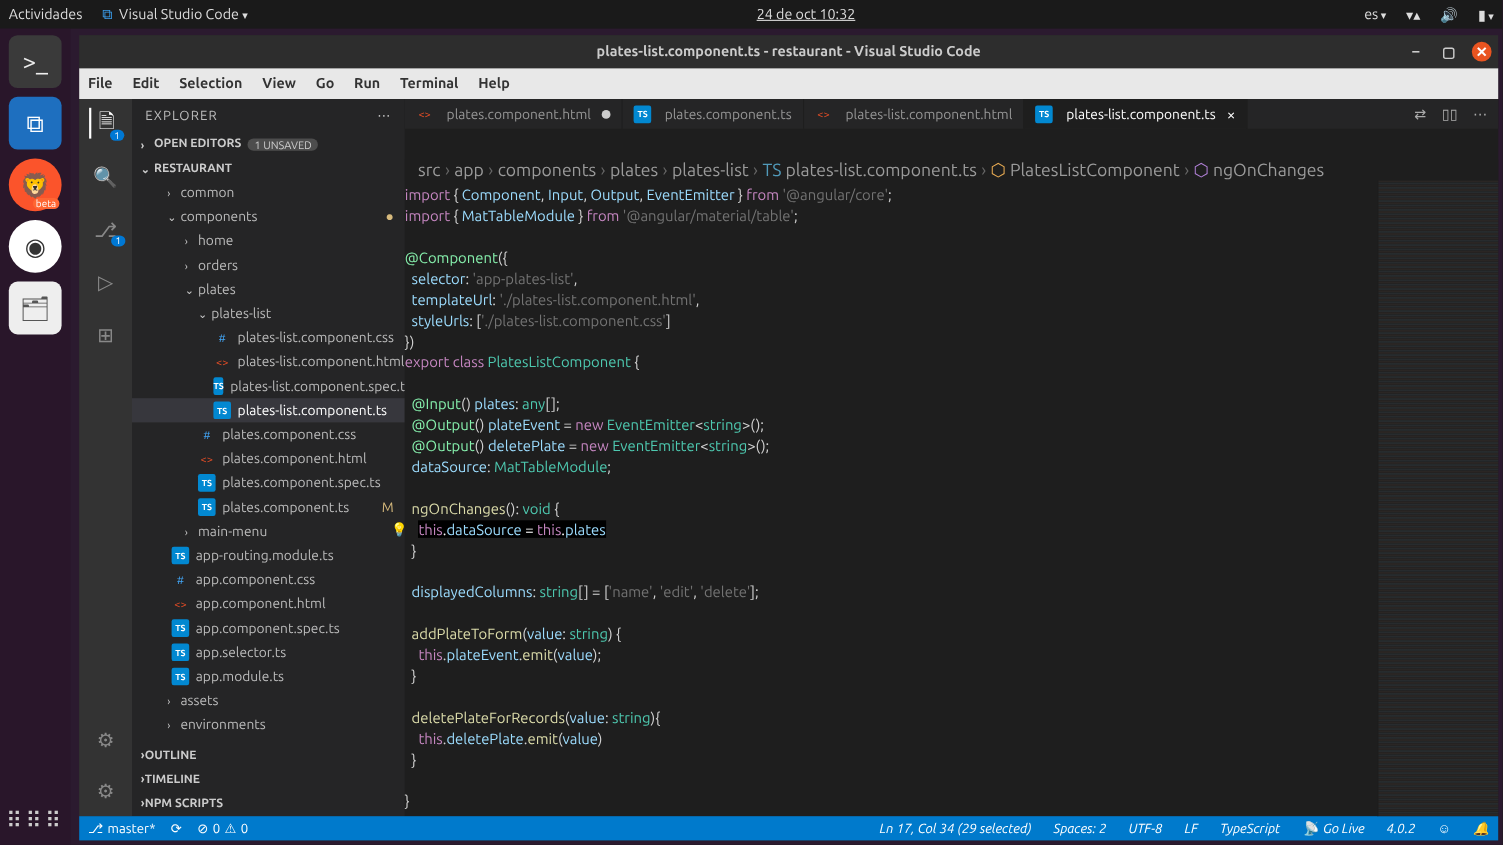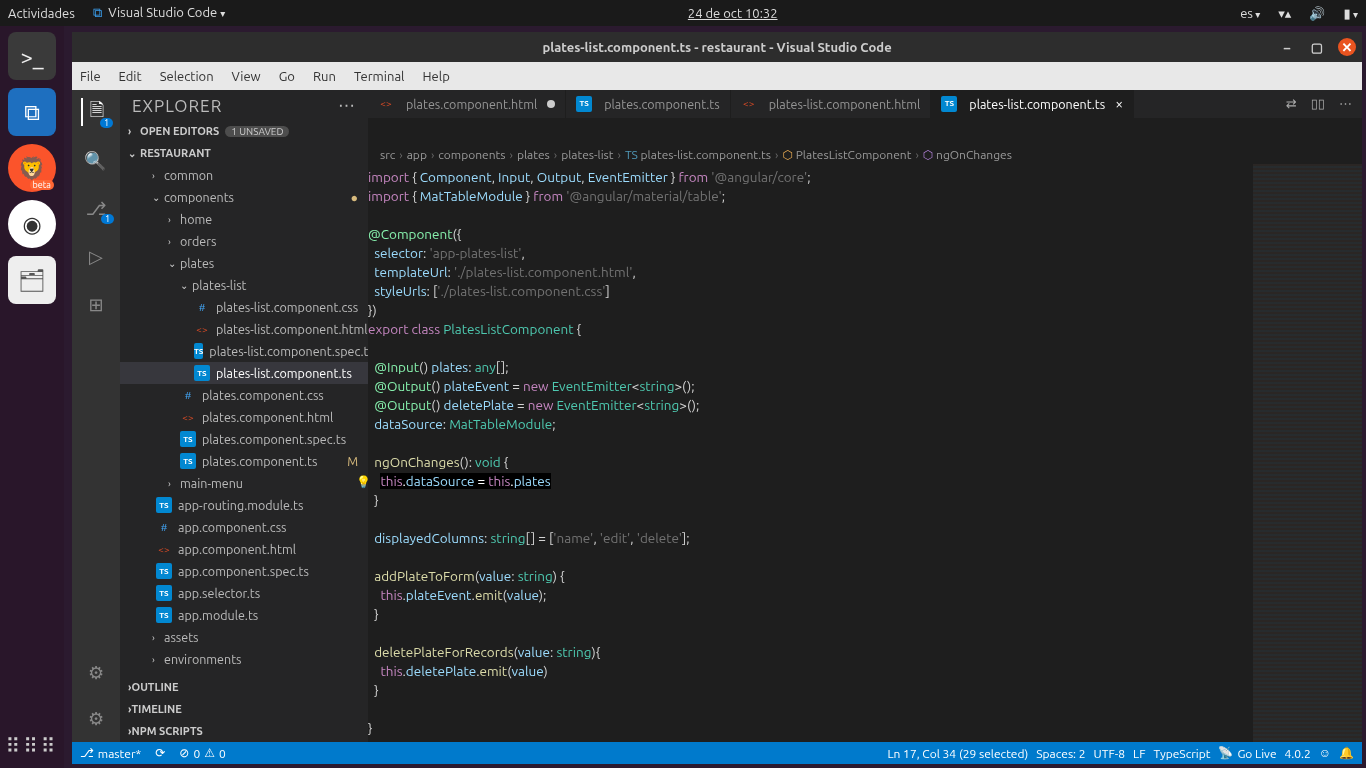--- a/index.html
+++ b/index.html
@@ -16,64 +16,64 @@
 .dock-item.chrome { background: #fff; color: #333; border-radius: 50%; }
 .dock-item.files { background: #eee; color: #555; }
 .dock-item .badge { position:absolute; bottom:2px; right:2px; background:#f63; color:#fff; font-size:9px; padding:0 3px; border-radius:6px; }
 .apps-btn { position:absolute; bottom:10px; left:0; width:64px; text-align:center; color:#ccc; font-size:20px; letter-spacing:3px; }
 .vscode-window { position: absolute; left: 72px; top: 32px; width: 1290px; height: 732px; background: #252526; border-radius: 8px 8px 0 0; display: flex; flex-direction: column; }
 .titlebar { height: 30px; background: #2d2d2d; color: #ccc; display: flex; align-items: center; justify-content: center; position: relative; font-size: 13px; font-weight: 600; }
 .titlebar .controls { position: absolute; right: 6px; display: flex; gap: 12px; }
 .titlebar .ctrl { width: 18px; height: 18px; border-radius: 50%; display:flex; align-items:center; justify-content:center; font-size:13px; color:#ccc; cursor: pointer; }
 .titlebar .ctrl.close { background: #e95420; color:#fff; }
 .menubar { height: 28px; background: #e8e8e8; color: #333; display: flex; align-items: center; padding: 0 8px; gap: 18px; font-size: 13px; }
-.menubar span { cursor: pointer; }
+.menubar span { cursor: pointer; font-weight: bold; }
 .body { flex: 1; display: flex; min-height: 0; }
 .activitybar { width: 48px; background: #333333; display: flex; flex-direction: column; align-items: center; padding-top: 8px; gap: 20px; color: #888; }
 .activitybar .aicon { width: 28px; height: 28px; display:flex; align-items:center; justify-content:center; font-size:18px; position: relative; cursor: pointer; }
 .activitybar .aicon.active { color: #fff; border-left: 2px solid #fff; margin-left:-2px; padding-left:2px;}
 .activitybar .aicon .num { position:absolute; bottom:-2px; right:-4px; background:#0078d4; color:#fff; border-radius:8px; font-size:9px; padding:0 4px; }
 .activitybar .bottom { margin-top: auto; margin-bottom: 10px; display:flex; flex-direction:column; gap:18px;}
 .sidebar { width: 248px; background: #252526; display: flex; flex-direction: column; font-size: 12.5px; color:#bbb; }
-.sb-header { height: 30px; display:flex; align-items:center; justify-content:space-between; padding:0 12px; text-transform:uppercase; letter-spacing:1px; font-size:17px;}
+.sb-header { height: 30px; display:flex; align-items:center; justify-content:space-between; padding:0 12px; text-transform:uppercase; letter-spacing:1px; font-size:12px;}
 .sb-row { display:flex; align-items:center; height:22px; padding-left:8px; cursor:pointer; white-space:nowrap; overflow:hidden;}
 .sb-row .chev { width:12px; display:inline-block; font-size:10px; color:#ccc;}
 .sb-row.bold { font-weight:600; color:#ccc; text-transform:uppercase; font-size:11px;}
 .sb-row .badge2 { margin-left:6px; background:#4d4d4d; border-radius:8px; padding:0 6px; font-size:10px; text-transform:none; font-weight:400;}
 .sb-row.selected { background:#37373d; color:#fff;}
 .fi { width:16px; height:16px; margin-right:6px; display:inline-flex; align-items:center; justify-content:center; font-size:10px; border-radius:2px;}
 .fi.css { color:#42a5f5;}
 .fi.html { color:#e44d26;}
 .fi.ts { background:#0288d1; color:#fff; font-weight:700; font-size:8px;}
 .sb-row .mod { margin-left:auto; margin-right:10px; color:#d7ba7d;}
 .editor-area { flex:1; display:flex; flex-direction:column; background:#1e1e1e; min-width:0;}
 .tabs { height:34px; background:#252526; display:flex; align-items:stretch;}
 .tab { display:flex; align-items:center; padding:0 10px; gap:6px; color:#969696; font-size:12.5px; border-right:1px solid #1e1e1e; cursor:pointer; position:relative;}
 .tab.active { background:#1e1e1e; color:#fff;}
 .tab .dirty { width:8px; height:8px; border-radius:50%; background:#ccc; margin-left:4px;}
 .tab .x { margin-left:4px; font-size:14px;}
 .tabs-right { margin-left:auto; display:flex; align-items:center; gap:14px; padding:0 10px; color:#aaa;}
-.breadcrumbs { height:22px; display:flex; align-items:center; gap:4px; padding:0 12px; font-size:12px; color:#9a9a9a; background:#1e1e1e;margin-top:28px;}
+.breadcrumbs { height:22px; display:flex; align-items:center; gap:4px; padding:0 12px; font-size:16px; color:#9a9a9a; background:#1e1e1e;margin-top:28px;}
 .breadcrumbs .sep { color:#666;}
 .code-wrap { flex:1; display:flex; font-family: "Droid Sans Mono", Consolas, monospace; font-size:13.5px; line-height:19px; position:relative;}
 .gutter { background:#1e1e1e; color:#858585; text-align:right; padding:4px 16px 4px 8px; user-select:none;}
 .code { flex:1; padding:4px 0; white-space:pre; color:#d4d4d4; position:relative;}
 .minimap { width:110px; background:#1e1e1e; border-left:1px solid #1e1e1e; opacity:.55; background-image: linear-gradient(#9cdcfe22 2px, transparent 2px),linear-gradient(#ce917822 2px, transparent 2px); background-size: 100px 4px; background-position: 4px 6px, 4px 20px;}
 .tok-kw { color:#c586c0;}
 .tok-fn { color:#dcdcaa;}
 .tok-ty { color:#4ec9b0;}
 .tok-str { color:#737373;}
 .tok-var { color:#9cdcfe;}
 .tok-pn { color:#d4d4d4;}
 .tok-dec { color:#86efac;}
 .sel { background:#000000; color:#fff;}
 .bulb { position:absolute; left:-12px; color:#ffcc00; font-size:12px;}
 .collapsed-section { display:flex; align-items:center; height:22px; padding-left:8px; font-weight:600; font-size:11px; text-transform:uppercase; cursor:pointer; color:#ccc;}
 .statusbar { height:22px; background:#007acc; color:#fff; display:flex; align-items:center; font-size:12px; padding:0 8px; gap:14px;}
-.statusbar .right { margin-left:auto; display:flex; gap:8px; align-items:center;}
+.statusbar .right { margin-left:auto; display:flex; gap:20px; align-items:center;font-style:italic;}
 .statusbar .item { display:flex; align-items:center; gap:4px; cursor:pointer;}
 </style>
 </head>
 <body>
 
 <div class="topbar">
   <div class="left">
     <span>Actividades</span>
     <span class="dd">
       <span style="color:#3ba0f0;margin-right:6px;">⧉</span><span>Visual Studio Code</span>

